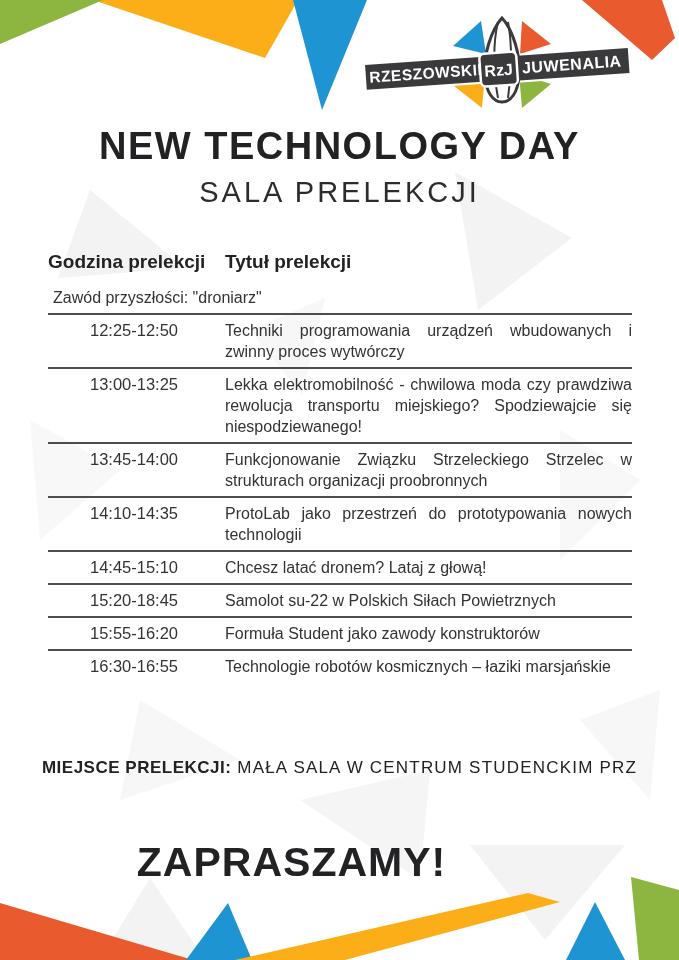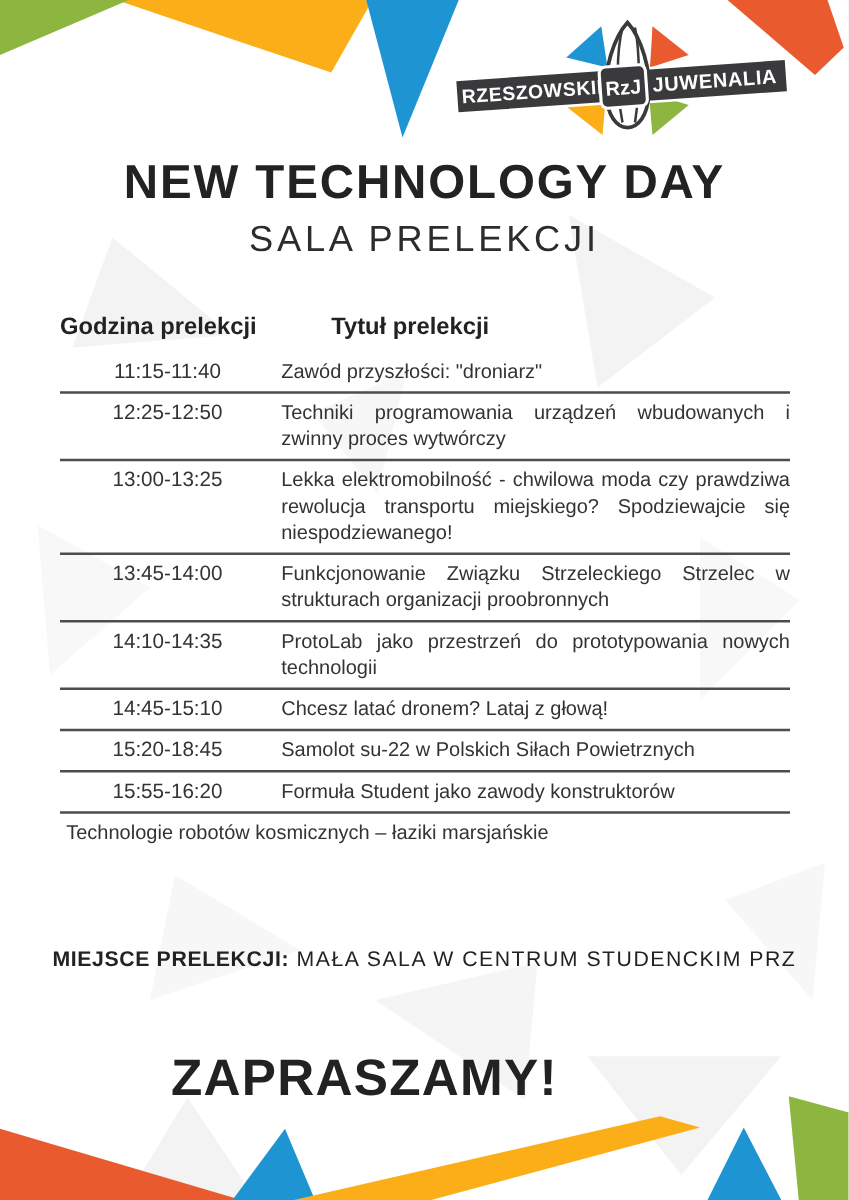--- a/index.html
+++ b/index.html
@@ -33,21 +33,20 @@
   }
 
   .table{
     position:absolute;left:48px;top:250px;width:584px;
   }
   .thead{
     display:flex;
     font-weight:700;font-size:19px;line-height:24px;
     color:#222224;
     margin-bottom:8px;
-    gap:40px;
   }
   .thead .time-col{width:172px;text-align:left;}
   .thead .title-col{flex:1;padding-left:5px;}
 
   .row{display:flex;padding:5px 0;}
   .row + .row{border-top:2px solid #4d4d4d;}
   .time-cell{
     width:172px;text-align:center;
     font-size:16.5px;line-height:21px;color:#333335;
     flex-shrink:0;
@@ -143,21 +142,20 @@
     <div class="subtitle">SALA PRELEKCJI</div>
 
     <div class="table">
       <div class="thead">
         <div class="time-col">Godzina prelekcji</div>
         <div class="title-col">Tytuł prelekcji</div>
       </div>
 
       <div class="rows">
         <div class="row">
-          <div class="time-cell">11:15-11:40</div>
           <div class="title-cell">Zawód przyszłości: "droniarz"</div>
         </div>
         <div class="row">
           <div class="time-cell">12:25-12:50</div>
           <div class="title-cell">Techniki programowania urządzeń wbudowanych i zwinny proces wytwórczy</div>
         </div>
         <div class="row">
           <div class="time-cell">13:00-13:25</div>
           <div class="title-cell">Lekka elektromobilność - chwilowa moda czy prawdziwa rewolucja transportu miejskiego? Spodziewajcie się niespodziewanego!</div>
         </div>
@@ -175,20 +173,21 @@
         </div>
         <div class="row">
           <div class="time-cell">15:20-18:45</div>
           <div class="title-cell">Samolot su-22 w Polskich Siłach Powietrznych</div>
         </div>
         <div class="row">
           <div class="time-cell">15:55-16:20</div>
           <div class="title-cell">Formuła Student jako zawody konstruktorów</div>
         </div>
         <div class="row">
+          <div class="time-cell">16:30-16:55</div>
           <div class="title-cell">Technologie robotów kosmicznych – łaziki marsjańskie</div>
         </div>
       </div>
     </div>
 
     <div class="venue">
       <span class="venue-label">MIEJSCE PRELEKCJI:</span><span class="venue-value"> MAŁA SALA W CENTRUM STUDENCKIM PRZ</span>
     </div>
 
     <div class="closing">ZAPRASZAMY!</div>

